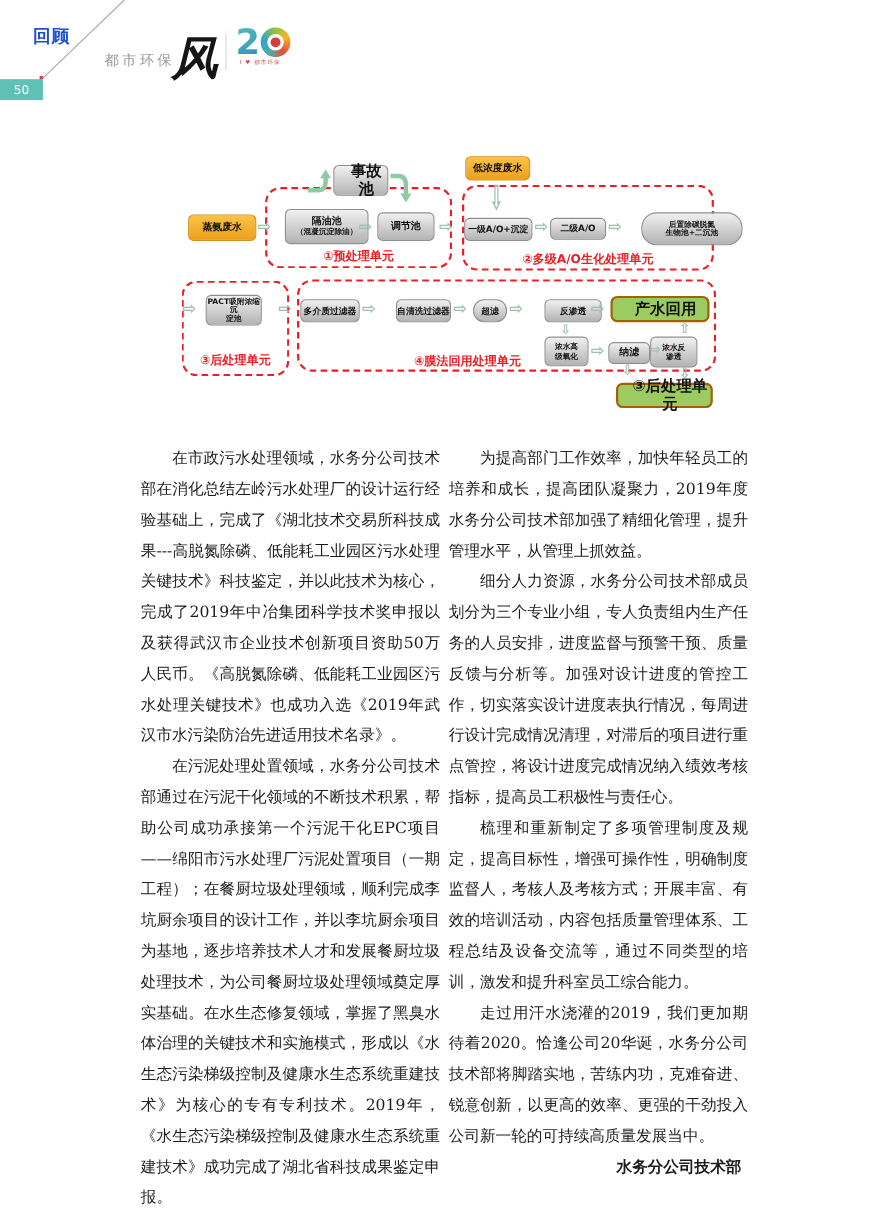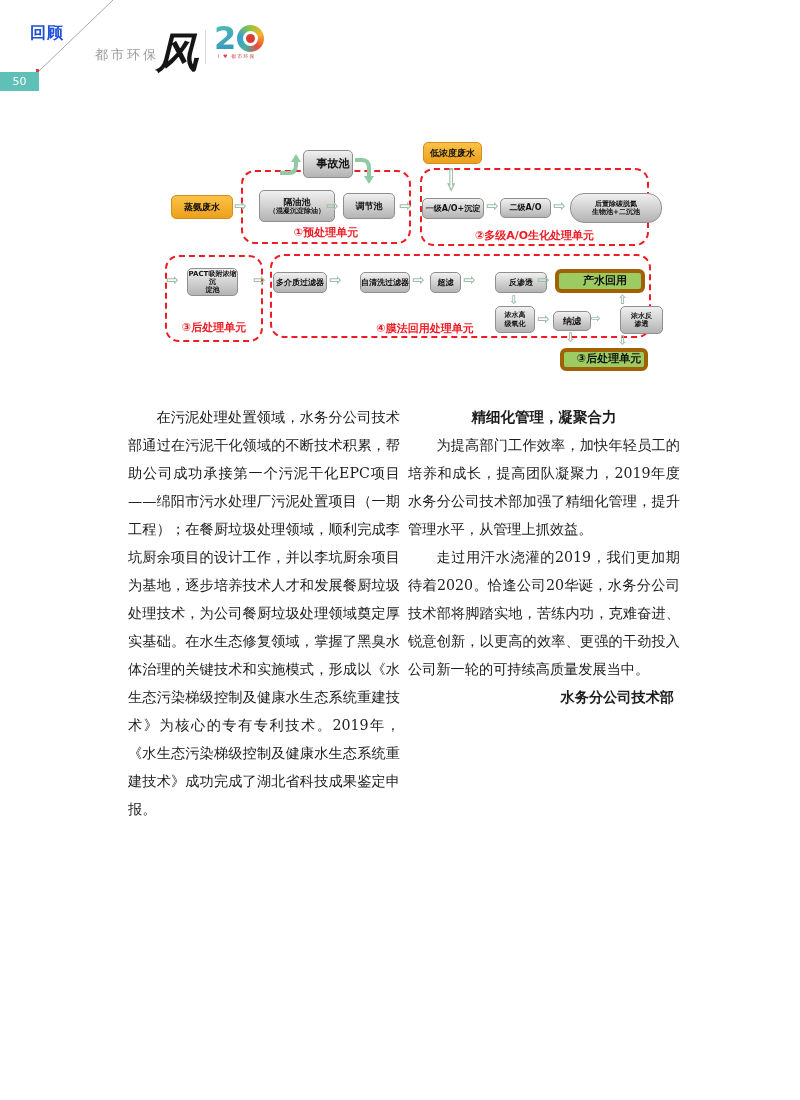--- a/index.html
+++ b/index.html
@@ -29,29 +29,29 @@
   .page-number-box { position:absolute; left:0; top:72px; width:39px; height:19px; background:#5ec0b6;
                      color:#ffffff; font-size:11px; display:flex; align-items:center; justify-content:center; }
   .line-end-dot { position:absolute; left:36px; top:69px; width:3px; height:3px; background:#e03a3a; }
 
   
   .diagram { position:absolute; left:150px; top:135px; width:512px; height:248px; font-family:"DejaVu Sans", sans-serif; }
   .node { position:absolute; display:flex; flex-direction:column; align-items:center; justify-content:center;
           text-align:center; font-weight:bold; color:#111; border-radius:5px; line-height:1.15; }
   .n-gray   { background:linear-gradient(#f0f0f0,#b3b3b3); border:1px solid #8f8f8f; }
   .n-orange { background:linear-gradient(#fbc247,#eda01c); border:1px solid #cf8f1e; }
-  .n-green  { background:#9ccb62; border:4px solid #a16207; border-radius:6px; }
+  .n-green  { background:#9ccb62; border:2px solid #a16207; border-radius:6px; }
   .dashed-unit { position:absolute; border:2px dashed #ee1c25; border-radius:14px; }
   .unit-label { position:absolute; color:#ee1c25; font-weight:bold; font-size:11px; text-align:center; }
   .ar { position:absolute; color:#9fc0a8; font-weight:bold; font-size:15px; line-height:1; z-index:5; }
   .ar-r::before { content:"\21E8"; }
   .ar-u::before { content:"\21E7"; }
   .ar-d::before { content:"\21E9"; }
   .ar-tall { transform:scaleY(2.1); transform-origin:top center; }
-  .fz10 { font-size:11px;padding-left:10px; } .fz9 { font-size:9px; } .fz8 { font-size:8px; } .fz7 { font-size:7px; }
+  .fz10 { font-size:14px;padding-left:10px; } .fz9 { font-size:9px; } .fz8 { font-size:8px; } .fz7 { font-size:7px; }
   .curve-svg { position:absolute; left:0; top:0; z-index:4; }
 
   
   .col { position:absolute; top:403px; width:272px; font-family:"DejaVu Serif","Liberation Serif",serif;
          font-size:14.2px; line-height:28px; color:#1c1c1c; text-align:justify; }
   .col-left { left:128px; }
   .col-right { left:408px; }
   .col p { text-indent:2em; }
   .col-heading { font-family:"DejaVu Sans", sans-serif; font-weight:bold; text-align:center; font-size:14.5px;
                  text-indent:0 !important; }
@@ -104,68 +104,70 @@
     </div>
     <span class="ar ar-r" style="left:176px;top:64px;"></span>
     <div class="node n-gray fz9" style="left:193px;top:58px;width:52px;height:26px;">调节池</div>
     <div class="unit-label" style="left:91px;top:90px;width:170px;">①预处理单元</div>
     <span class="ar ar-r" style="left:249px;top:64px;"></span>
 
     <div class="node n-gray fz8" style="left:272px;top:63px;width:62px;height:21px;">一级A/O+沉淀</div>
     <span class="ar ar-r" style="left:336px;top:64px;"></span>
     <div class="node n-gray fz8" style="left:350px;top:63px;width:51px;height:20px;">二级A/O</div>
     <span class="ar ar-r" style="left:403px;top:64px;"></span>
-    <div class="node n-gray" style="left:420px;top:58px;width:92px;height:30px;border-radius:14px;">
+    <div class="node n-gray" style="left:433px;top:58px;width:92px;height:30px;border-radius:14px;">
       <span class="fz7">后置除碳脱氮</span>
       <span class="fz7">生物池+二沉池</span>
     </div>
     <div class="unit-label" style="left:270px;top:93px;width:229px;">②多级A/O生化处理单元</div>
 
     <span class="ar ar-r" style="left:16px;top:138px;"></span>
     <div class="node n-gray" style="left:37px;top:133px;width:51px;height:28px;">
       <span class="fz7">PACT吸附浓缩沉</span>
       <span class="fz7">淀池</span>
     </div>
     <div class="unit-label" style="left:15px;top:185px;width:98px;">③后处理单元</div>
     <span class="ar ar-r" style="left:103px;top:138px;"></span>
 
     <div class="node n-gray fz8" style="left:123px;top:137px;width:54px;height:21px;">多介质过滤器</div>
     <span class="ar ar-r" style="left:179px;top:138px;"></span>
     <div class="node n-gray fz8" style="left:210px;top:137px;width:50px;height:21px;">自清洗过滤器</div>
     <span class="ar ar-r" style="left:262px;top:138px;"></span>
-    <div class="node n-gray fz8" style="left:280px;top:137px;width:31px;height:21px;">超滤</div>
+    <div class="node n-gray fz8" style="left:280px;top:137px;width:31px;height:21px;border-radius:10px;">超滤</div>
     <span class="ar ar-r" style="left:313px;top:138px;"></span>
     <div class="node n-gray fz8" style="left:345px;top:137px;width:52px;height:21px;">反渗透</div>
     <span class="ar ar-r" style="left:387px;top:138px;"></span>
     <div class="node n-green fz10" style="left:405px;top:134px;width:90px;height:24px;">产水回用</div>
 
     <span class="ar ar-d" style="left:359px;top:159px;font-size:12px;"></span>
     <div class="node n-gray" style="left:345px;top:171px;width:40px;height:27px;">
       <span class="fz7">浓水高</span>
       <span class="fz7">级氧化</span>
     </div>
     <span class="ar ar-r" style="left:387px;top:177px;"></span>
     <div class="node n-gray fz9" style="left:403px;top:176px;width:38px;height:20px;">纳滤</div>
     <span class="ar ar-r" style="left:441px;top:177px;font-size:12px;"></span>
-    <div class="node n-gray" style="left:470px;top:171px;width:43px;height:28px;">
+    <div class="node n-gray" style="left:441px;top:171px;width:43px;height:28px;">
       <span class="fz7">浓水反</span>
       <span class="fz7">渗透</span>
     </div>
     <span class="ar ar-u" style="left:467px;top:158px;font-size:13px;"></span>
     <div class="unit-label" style="left:205px;top:186px;width:140px;">④膜法回用处理单元</div>
 
     <span class="ar ar-d" style="left:415px;top:196px;font-size:13px;"></span>
     <span class="ar ar-d" style="left:467px;top:199px;font-size:13px;"></span>
     <div class="node n-green fz10" style="left:410px;top:213px;width:88px;height:23px;">③后处理单元</div>
   </div>
 
   <div class="col col-left">
+    <p>在市政污水处理领域，水务分公司技术部在消化总结左岭污水处理厂的设计运行经验基础上，完成了《湖北技术交易所科技成果---高脱氮除磷、低能耗工业园区污水处理关键技术》科技鉴定，并以此技术为核心，完成了2019年中冶集团科学技术奖申报以及获得武汉市企业技术创新项目资助50万人民币。《高脱氮除磷、低能耗工业园区污水处理关键技术》也成功入选《2019年武汉市水污染防治先进适用技术名录》。</p>
     <p>在污泥处理处置领域，水务分公司技术部通过在污泥干化领域的不断技术积累，帮助公司成功承接第一个污泥干化EPC项目——绵阳市污水处理厂污泥处置项目（一期工程）；在餐厨垃圾处理领域，顺利完成李坑厨余项目的设计工作，并以李坑厨余项目为基地，逐步培养技术人才和发展餐厨垃圾处理技术，为公司餐厨垃圾处理领域奠定厚实基础。在水生态修复领域，掌握了黑臭水体治理的关键技术和实施模式，形成以《水生态污染梯级控制及健康水生态系统重建技术》为核心的专有专利技术。2019年，《水生态污染梯级控制及健康水生态系统重建技术》成功完成了湖北省科技成果鉴定申报。</p>
   </div>
 
   <div class="col col-right">
-    <p class="col-heading">精细化管理，凝聚合力</p>
     <p>为提高部门工作效率，加快年轻员工的培养和成长，提高团队凝聚力，2019年度水务分公司技术部加强了精细化管理，提升管理水平，从管理上抓效益。</p>
+    <p>细分人力资源，水务分公司技术部成员划分为三个专业小组，专人负责组内生产任务的人员安排，进度监督与预警干预、质量反馈与分析等。加强对设计进度的管控工作，切实落实设计进度表执行情况，每周进行设计完成情况清理，对滞后的项目进行重点管控，将设计进度完成情况纳入绩效考核指标，提高员工积极性与责任心。</p>
+    <p>梳理和重新制定了多项管理制度及规定，提高目标性，增强可操作性，明确制度监督人，考核人及考核方式；开展丰富、有效的培训活动，内容包括质量管理体系、工程总结及设备交流等，通过不同类型的培训，激发和提升科室员工综合能力。</p>
     <p>走过用汗水浇灌的2019，我们更加期待着2020。恰逢公司20华诞，水务分公司技术部将脚踏实地，苦练内功，克难奋进、锐意创新，以更高的效率、更强的干劲投入公司新一轮的可持续高质量发展当中。</p>
     <p class="signature">水务分公司技术部</p>
   </div>
 
 </div>
 
 </body></html>

